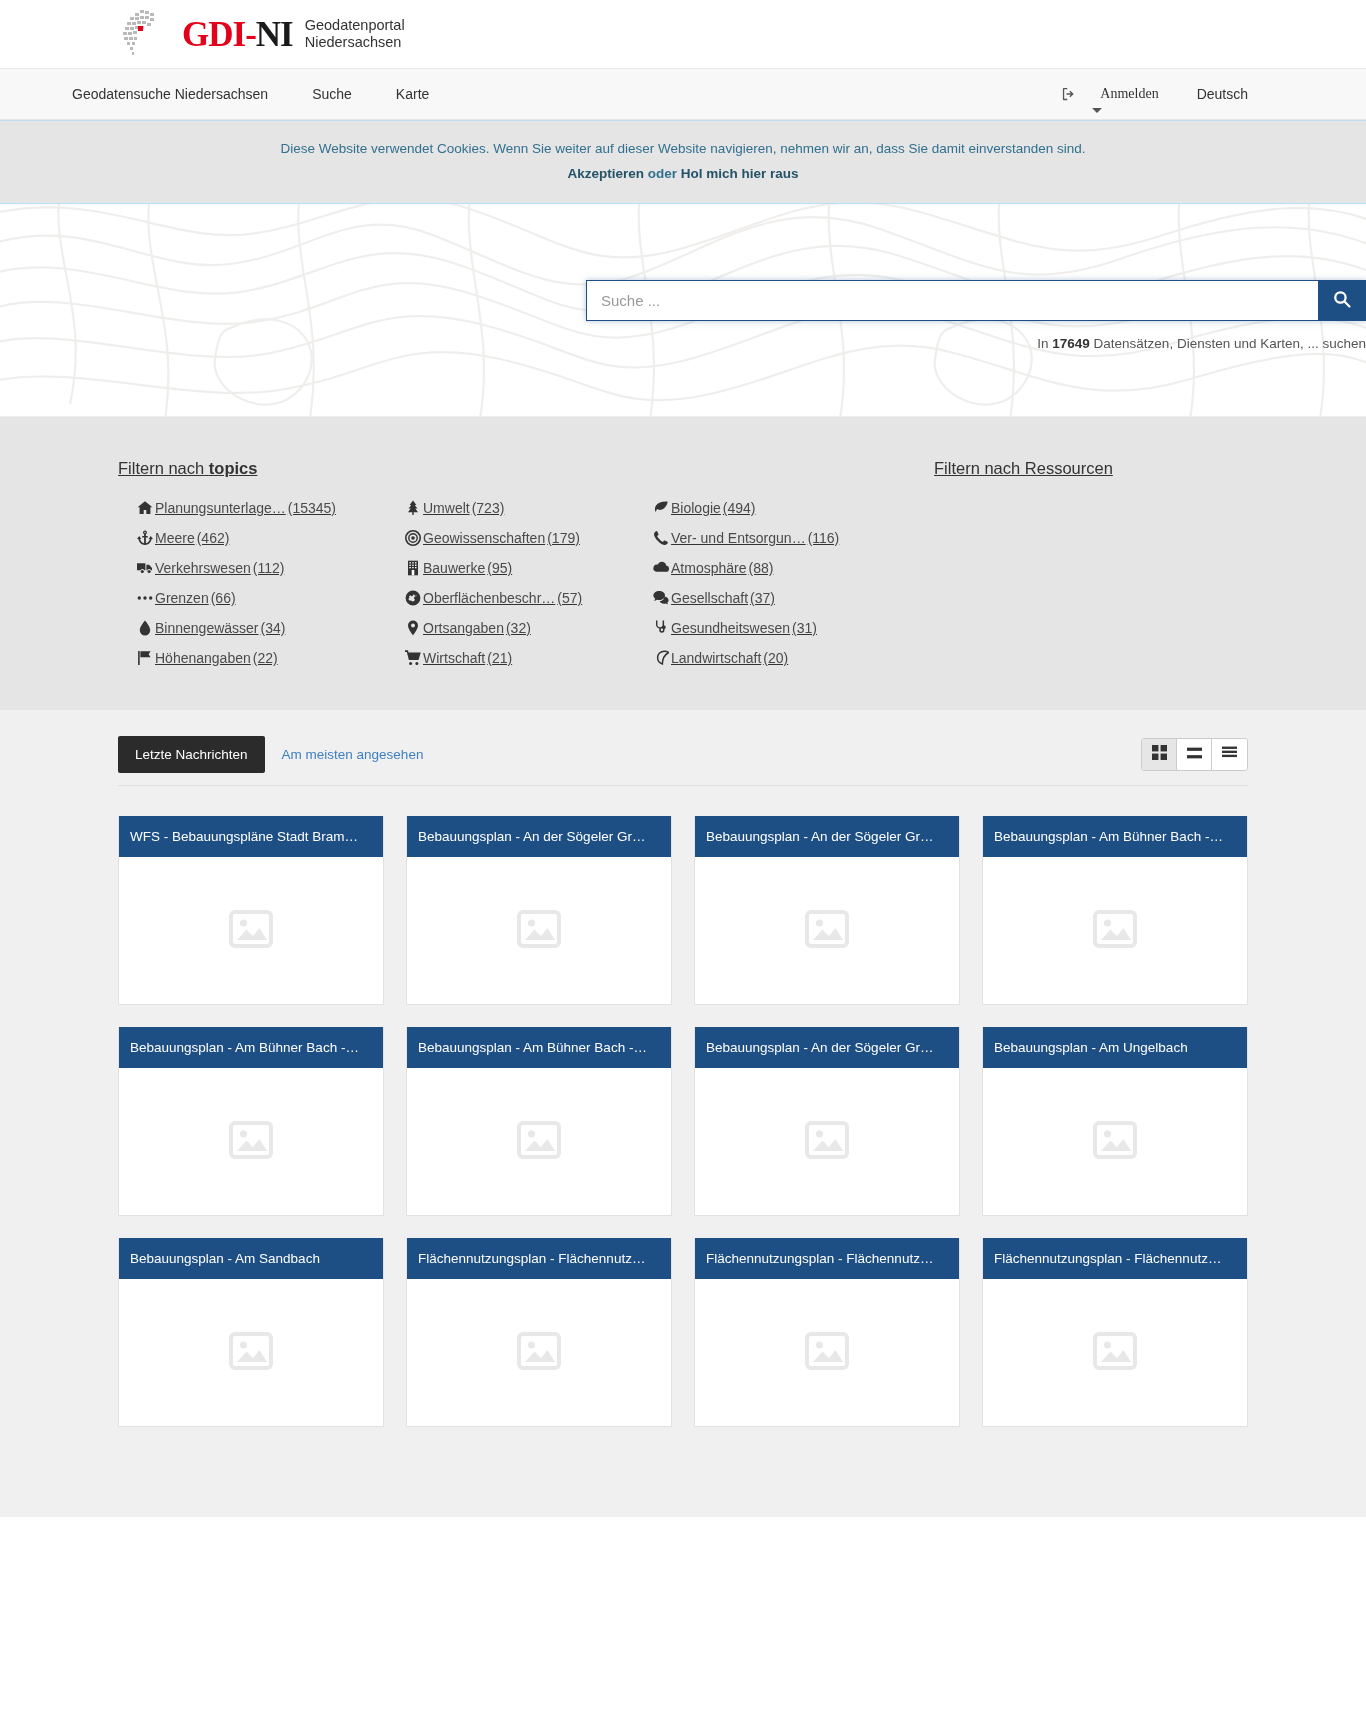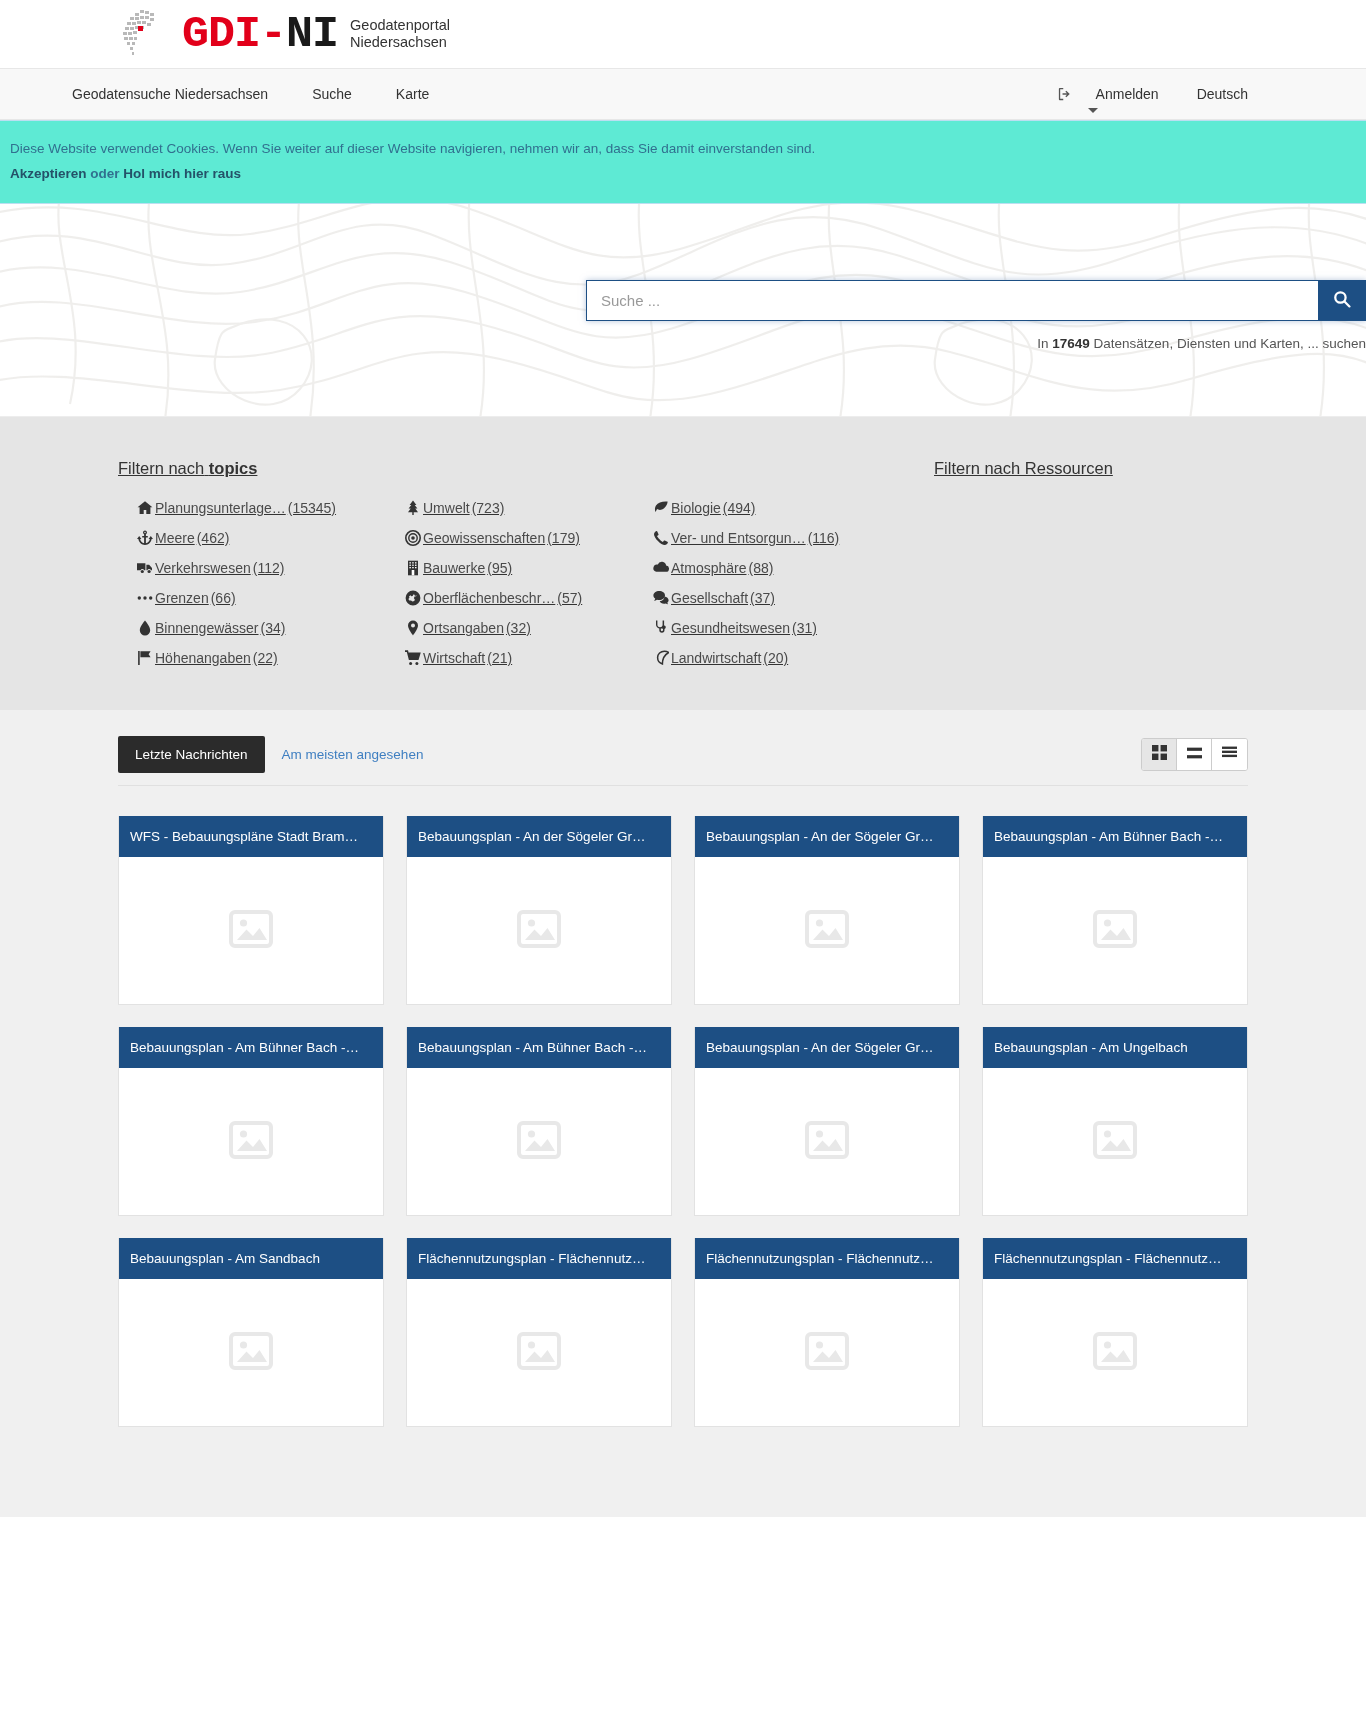--- a/index.html
+++ b/index.html
@@ -17,23 +17,23 @@
     height: 68px;
     background: #ffffff;
     display: flex;
     align-items: center;
     padding-left: 118px;
   }
   .logo-wrap { display: flex; align-items: center; gap: 14px; }
   .logo-globe { width: 50px; height: 52px; position: relative; }
   .logo-text-block { display:flex; align-items:center; gap:12px; }
   .logo-gdi {
-    font-family: Liberation Mono, monospace;
+    font-family: Liberation Serif, serif;
     font-weight: 800;
-    font-size: 45px;
+    font-size: 35px;
     letter-spacing: -1px;
     line-height: 1;
   }
   .logo-gdi .red { color: #e2001a; }
   .logo-gdi .dash { color: #e2001a; }
   .logo-gdi .blk { color: #1a1a1a; }
   .logo-sub {
     font-size: 14.5px;
     line-height: 17px;
     color: #333333;
@@ -69,39 +69,40 @@
     position: relative;
   }
   .nav-signin {
     font-size: 14px;
     color: #333333;
     display: flex;
     align-items: center;
     gap: 24px;
     cursor: pointer;
     position: relative;
+    font-family: Liberation Serif, serif;
   }
   .nav-caret {
     position:absolute;
     left: 30px;
     top: 22px;
     width:0;height:0;
     border-left: 5px solid transparent;
     border-right: 5px solid transparent;
     border-top: 5px solid #555;
   }
   .nav-lang { font-size: 14px; color:#333333; cursor:pointer; }
   .icon-signin { display:inline-block; width:14px; height:14px; }
 
   
   .cookie {
-    background: #5eead4;
+    background: #e5e5e5;
     border-top: 1px solid #bcdff1;
     border-bottom: 1px solid #bcdff1;
-    text-align: left;
+    text-align: center;
     padding: 16px 10px 18px 10px;
     color: #31708f;
     font-size: 13.5px;
     line-height: 23px;
   }
   .cookie .line2 { display:block; }
   .cookie .actions { display:block; margin-top: 2px; }
   .cookie a {
     color: #245269;
     font-weight: bold;

